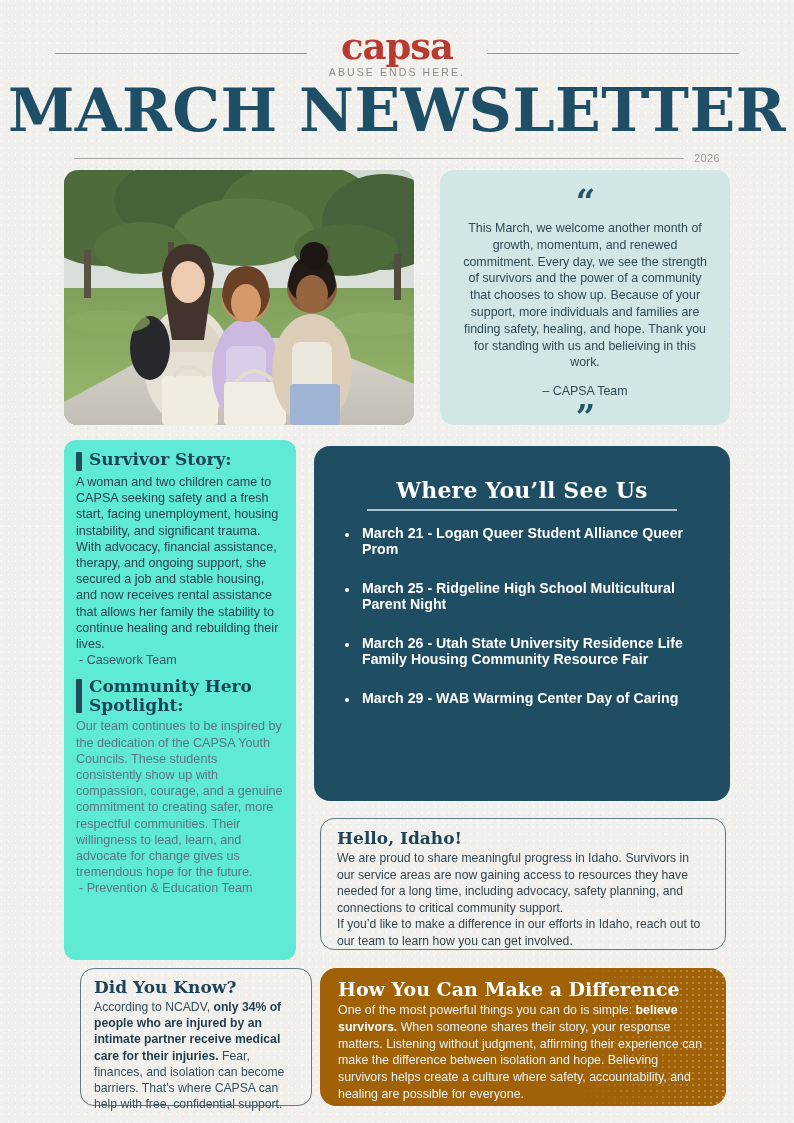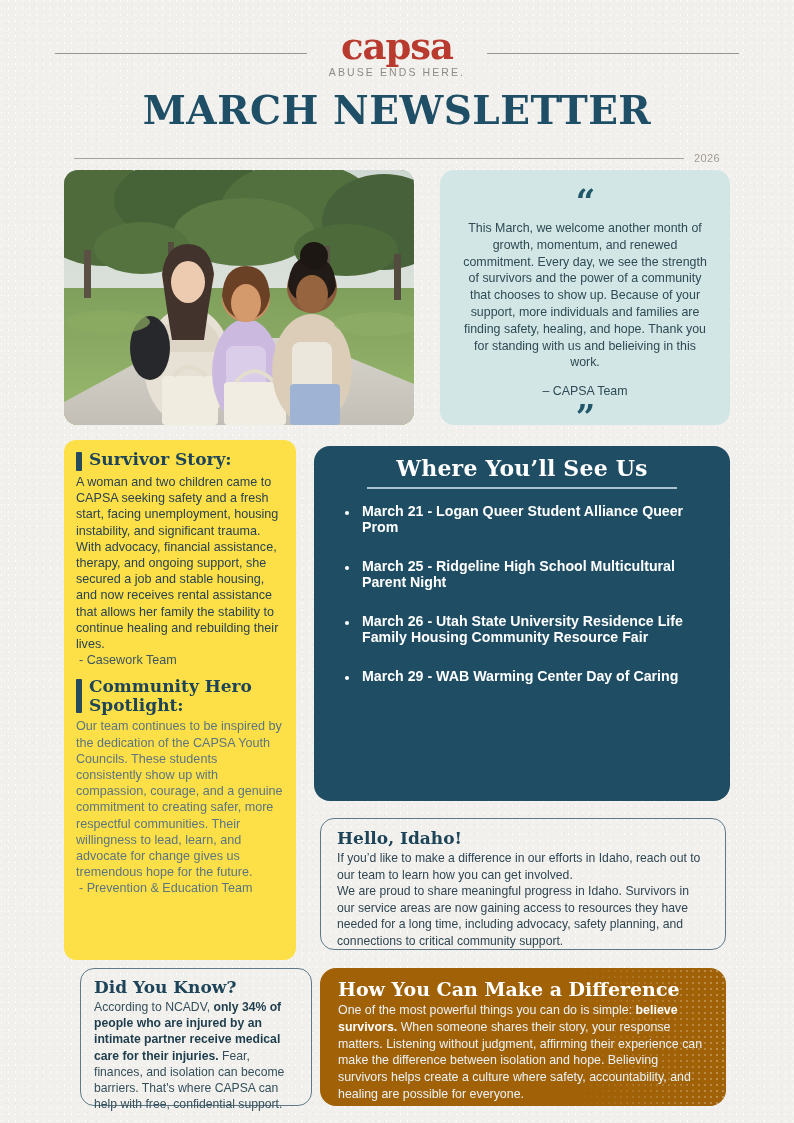--- a/index.html
+++ b/index.html
@@ -67,21 +67,21 @@
     font-weight: normal;
   }
 
   .main-title {
     position: absolute;
     left: 0; top: 82px;
     width: 794px;
     text-align: center;
     font-family: "DejaVu Serif", serif;
     font-weight: bold;
-    font-size: 39px;
+    font-size: 60px;
     line-height: 56px;
     letter-spacing: 0.5px;
     color: #1e4f66;
   }
 
   .title-rule-row {
     position: absolute;
     left: 74px; top: 152px;
     width: 646px;
     display: flex;
@@ -148,21 +148,21 @@
     color: #2f4a55;
     margin-top: 12px;
   }
 
   
   .mint-panel {
     position: absolute;
     left: 64px; top: 440px;
     width: 232px; height: 520px;
     border-radius: 12px;
-    background: #fde047;
+    background: #5eead4;
     box-sizing: border-box;
     padding: 10px 12px 8px 12px;
   }
   .head-accent {
     display: flex;
     align-items: flex-start;
     gap: 7px;
   }
   .accent-bar {
     flex: 0 0 auto;
@@ -197,21 +197,21 @@
   .spacer-8 { height: 9px; }
 
   
   .events-card {
     position: absolute;
     left: 314px; top: 446px;
     width: 416px; height: 355px;
     border-radius: 16px;
     background: #1e4d64;
     box-sizing: border-box;
-    padding: 9px 22px;
+    padding: 31px 22px;
   }
   .events-title {
     text-align: center;
     font-family: "DejaVu Serif", serif;
     font-weight: bold;
     font-size: 22px;
     color: #ffffff;
     letter-spacing: 0.2px;
   }
   .events-underline {
@@ -450,22 +450,22 @@
     <ul class="events-list">
       <li>March 21 - Logan Queer Student Alliance Queer Prom</li>
       <li>March 25 - Ridgeline High School Multicultural Parent Night</li>
       <li>March 26 - Utah State University Residence Life Family Housing Community Resource Fair</li>
       <li>March 29 - WAB Warming Center Day of Caring</li>
     </ul>
   </div>
 
   <div class="idaho-card">
     <div class="idaho-title">Hello, Idaho!</div>
+    <div class="idaho-body">We are proud to share meaningful progress in Idaho. Survivors in our service areas are now gaining access to resources they have needed for a long time, including advocacy, safety planning, and connections to critical community support.</div>
     <div class="idaho-body">If you’d like to make a difference in our efforts in Idaho, reach out to our team to learn how you can get involved.</div>
-    <div class="idaho-body">We are proud to share meaningful progress in Idaho. Survivors in our service areas are now gaining access to resources they have needed for a long time, including advocacy, safety planning, and connections to critical community support.</div>
   </div>
 
   <div class="dyk-card">
     <div class="dyk-title">Did You Know?</div>
     <div class="dyk-body"><span>According to NCADV, </span><b>only 34% of people who are injured by an intimate partner receive medical care for their injuries.</b><span> Fear, finances, and isolation can become barriers. That's where CAPSA can help with free, confidential support.</span></div>
   </div>
 
   <div class="diff-card">
     <div class="diff-title">How You Can Make a Difference</div>
     <div class="diff-body"><span>One of the most powerful things you can do is simple: </span><b>believe survivors.</b><span> When someone shares their story, your response matters. Listening without judgment, affirming their experience can make the difference between isolation and hope. Believing survivors helps create a culture where safety, accountability, and healing are possible for everyone.</span></div>

